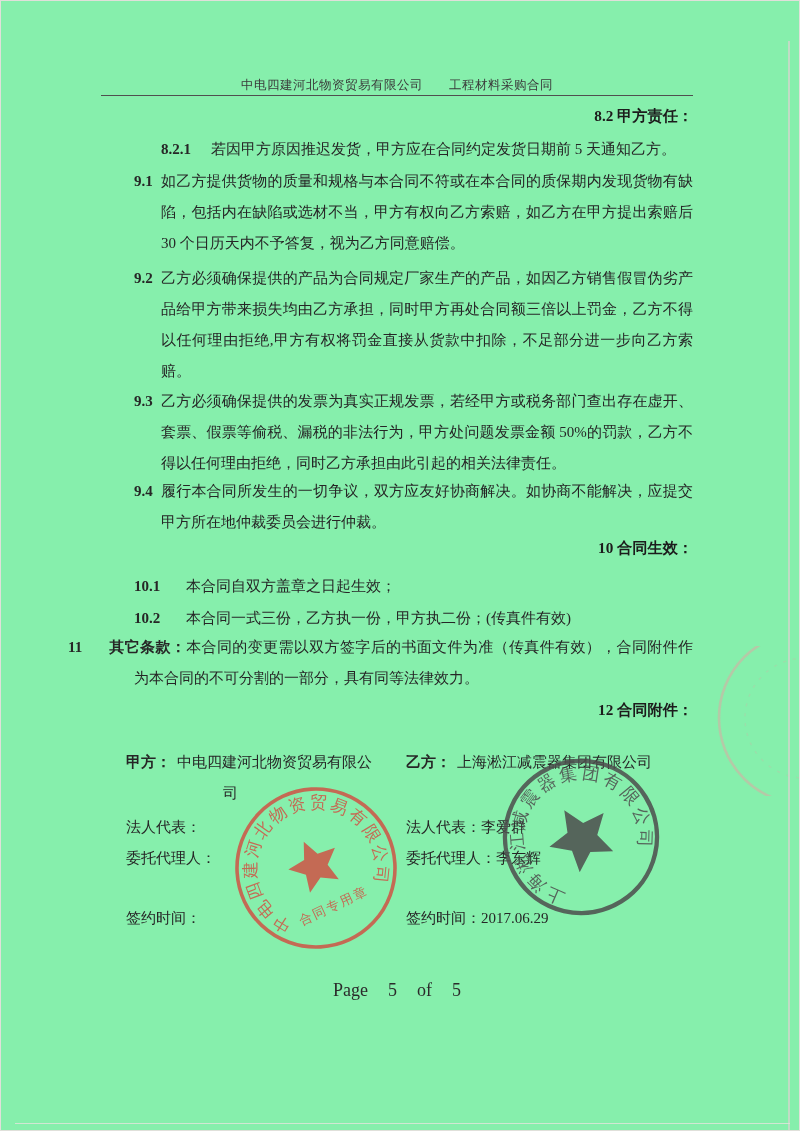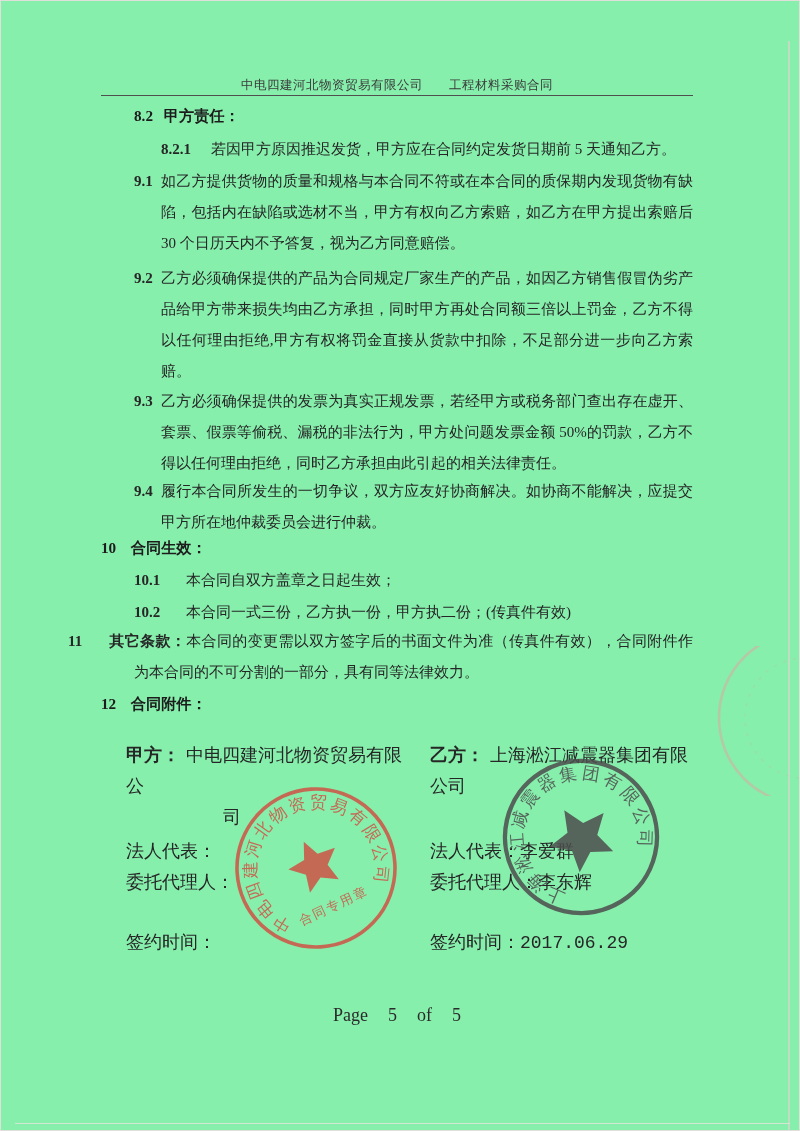--- a/index.html
+++ b/index.html
@@ -10,43 +10,43 @@
     font-family:"Liberation Serif","DejaVu Serif",serif;
   }
   .edge-right{position:absolute;top:40px;bottom:0;right:9px;width:2px;background:#d4d4ce;opacity:.75;}
   .edge-bottom{position:absolute;left:14px;right:9px;bottom:6px;height:1px;background:#e3e3dd;opacity:.8;}
 
   .content{position:absolute;left:100px;top:0;width:592px;}
   .hdr{padding-top:76px;text-align:center;font-size:12.5px;line-height:16px;color:#3a3a3a;letter-spacing:.5px;}
   .rule{border-bottom:1.6px solid #4f4f4f;margin-top:2px;}
 
   .line{line-height:31px;font-size:15px;}
-  .hsec{font-weight:bold;font-size:15.2px;color:#1c1c1c;}
+  .hsec{font-weight:bold;font-size:15.2px;color:#1c1c1c;text-align:right;}
   .numh{display:inline-block;min-width:26px;font-weight:bold;}
   .ind1{margin-left:33px;}
   .ind2{margin-left:60px;align-items:center;}
 
   .clause{display:flex;line-height:31px;font-size:15px;}
   .clause .num{flex:none;font-weight:bold;}
   .clause .txt{flex:1;text-align:justify;}
   .nw27{width:27px;} .nw50{width:50px;} .nw52{width:52px;}
 
   .m82{margin-top:4px;} .m821{margin-top:3px;} .m9{margin-top:0;}
   .m91{margin-top:1px;} .m92{margin-top:4px;} .m93{margin-top:-1px;}
-  .m94{margin-top:-3px;} .m10{margin-top:-6px;} .m101{margin-top:2px;justify-content:center;}
+  .m94{margin-top:-3px;} .m10{margin-top:-6px;} .m101{margin-top:8px;justify-content:center;}
   .m102{margin-top:1px;} .m11{margin-top:-2px;} .m12{margin-top:0;}
   .m121{margin-top:1px;}
 
   .p11{line-height:31px;font-size:15px;text-align:justify;padding-left:33px;text-indent:-33px;}
   .p11 .numh{min-width:0;margin-right:8px;}
   .p11 .ttl{font-weight:bold;}
 
-  .sig{display:flex;margin-top:22px;line-height:31px;font-size:18px;font-family:Liberation Mono, monospace;}
+  .sig{display:flex;margin-top:22px;line-height:31px;font-size:15px;}
   .sig-col-a{width:280px;margin-left:25px;flex:none;}
-  .sig-col-b{flex:1;margin-left:24px;}
+  .sig-col-b{flex:1;}
   .sig .partylbl{font-weight:bold;margin-right:6px;}
   .sig .r2a{margin-left:97px;}
   .sig .r2b{min-height:31px;}
   .sig .r3{margin-top:3px;}
   .sig .r5{margin-top:29px;}
 
   .footer{margin-top:41px;text-align:center;font-size:18px;line-height:31px;color:#2b2b2b;}
   .footer span{margin:0 10px;}
 
   .stamp{position:absolute;pointer-events:none;}

